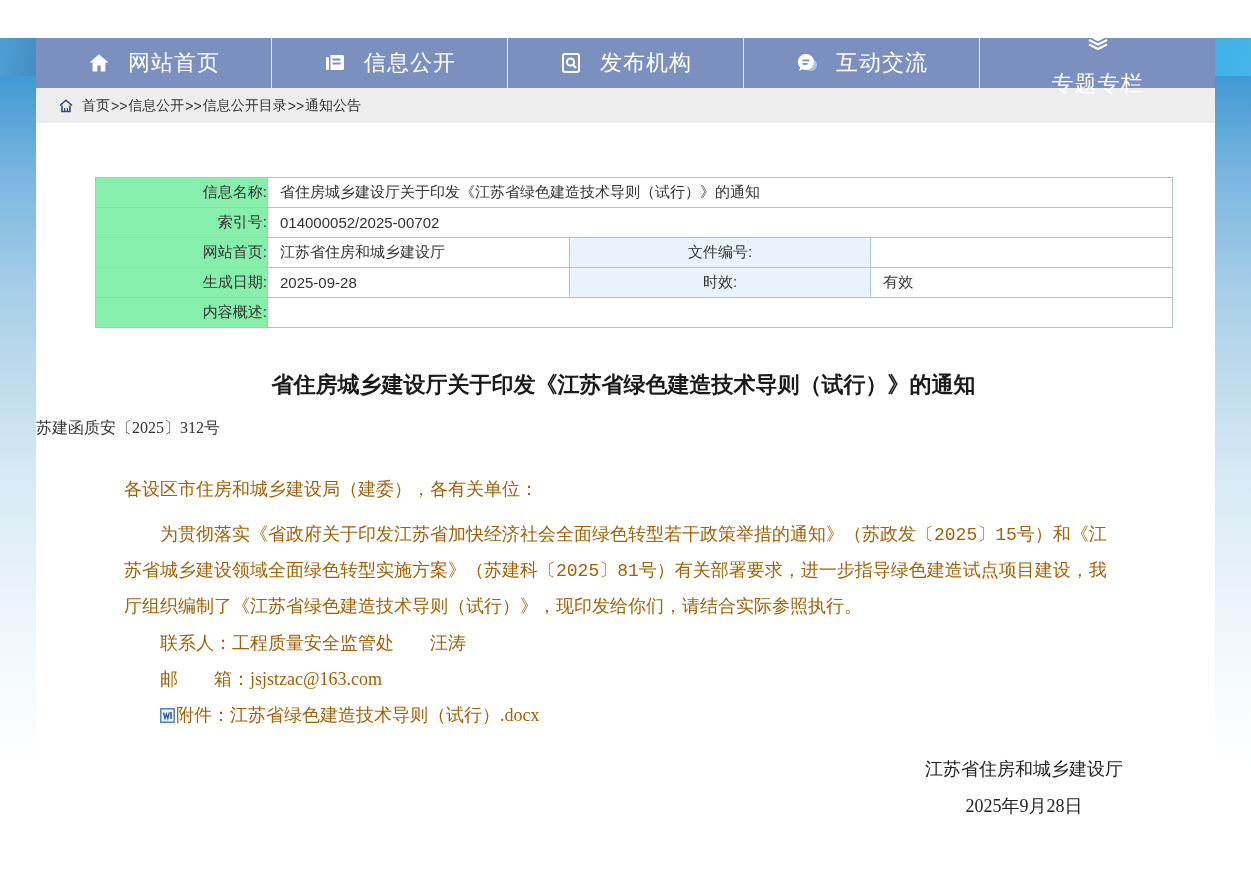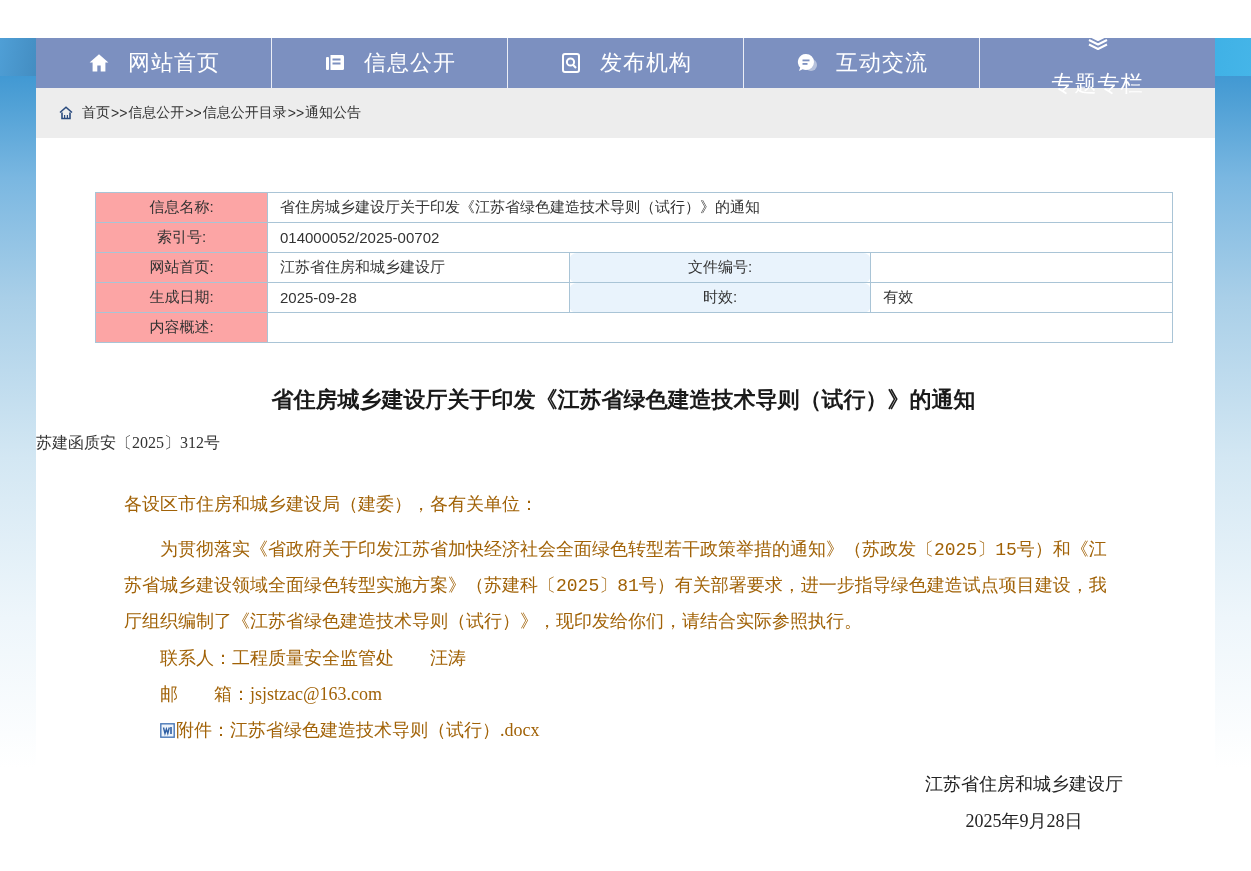--- a/index.html
+++ b/index.html
@@ -31,37 +31,37 @@
   .nav-item {
     flex:1; display:flex; align-items:center; justify-content:center; gap:17px;
     color:#ffffff; font-size:22px; letter-spacing:1px; cursor:pointer;
     border-right:1px solid rgba(255,255,255,.85);
   }
   .nav-item:last-child { border-right:none;flex-direction:column; }
   .nav-item svg { display:block; }
 
   
   .breadcrumb {
-    height:50px; background:#ededed; display:flex; align-items:center;
+    height:35px; background:#ededed; display:flex; align-items:center;
     padding:16px 22px; font-size:14px; color:#333;
   }
   .breadcrumb .home-ico { margin-right:8px; display:flex; }
   .crumb { cursor:pointer; }
   .crumb-sep { margin:0 1px; }
 
   
   .content { background:#ffffff; height:744px; padding-top:54px; overflow:hidden; }
 
   
   table.info {
     border-collapse:collapse; margin-left:59px; width:1078px;
     font-size:15px; color:#333; table-layout:fixed;
   }
   table.info td { border:1px solid #a9c4d6; height:30px; }
-  td.lbl  { background:#fca5a5; text-align:center; width:172px; }
+  td.lbl  { background:#86efac; text-align:right; width:172px; }
   td.lbl2 { background:#e9f3fc; text-align:center; width:132px;border-radius:8px; }
   td.val  { background:#fff; padding:0 12px; }
 
   
   .article-title {
     margin:42px 92px 0 88px; text-align:center;
     font-size:22px; font-weight:700; color:#1a1a1a; line-height:30px;
   }
   .doc-number {
     margin-top:18px; text-align:left; font-size:16px; color:#333;

